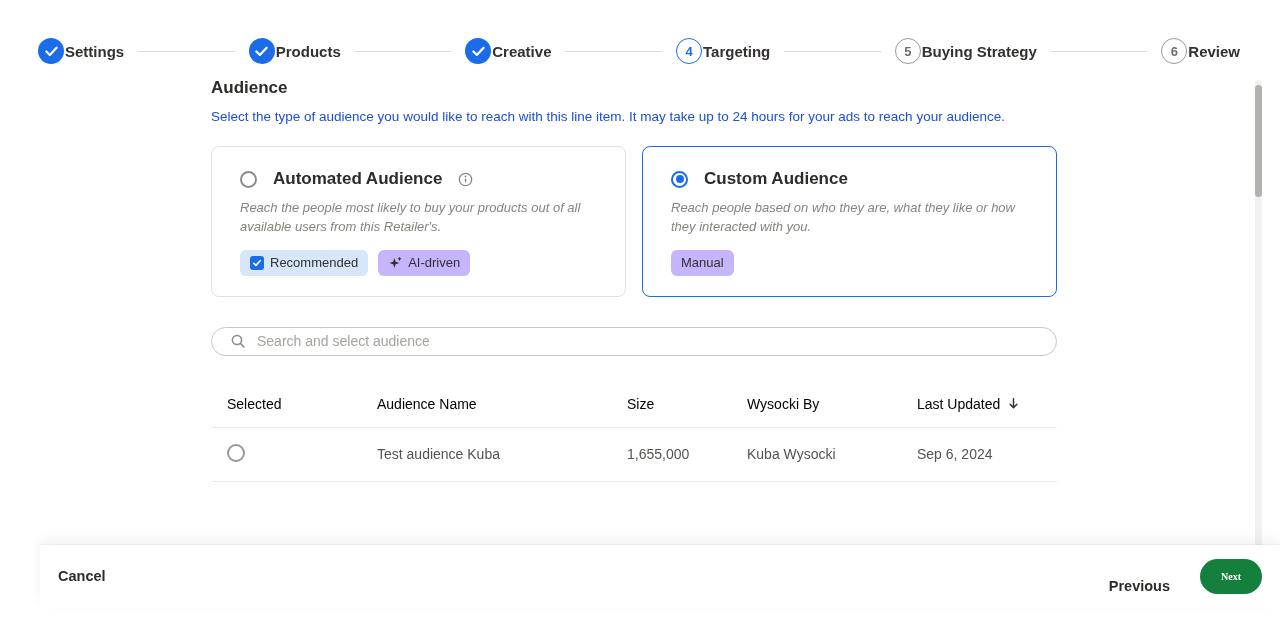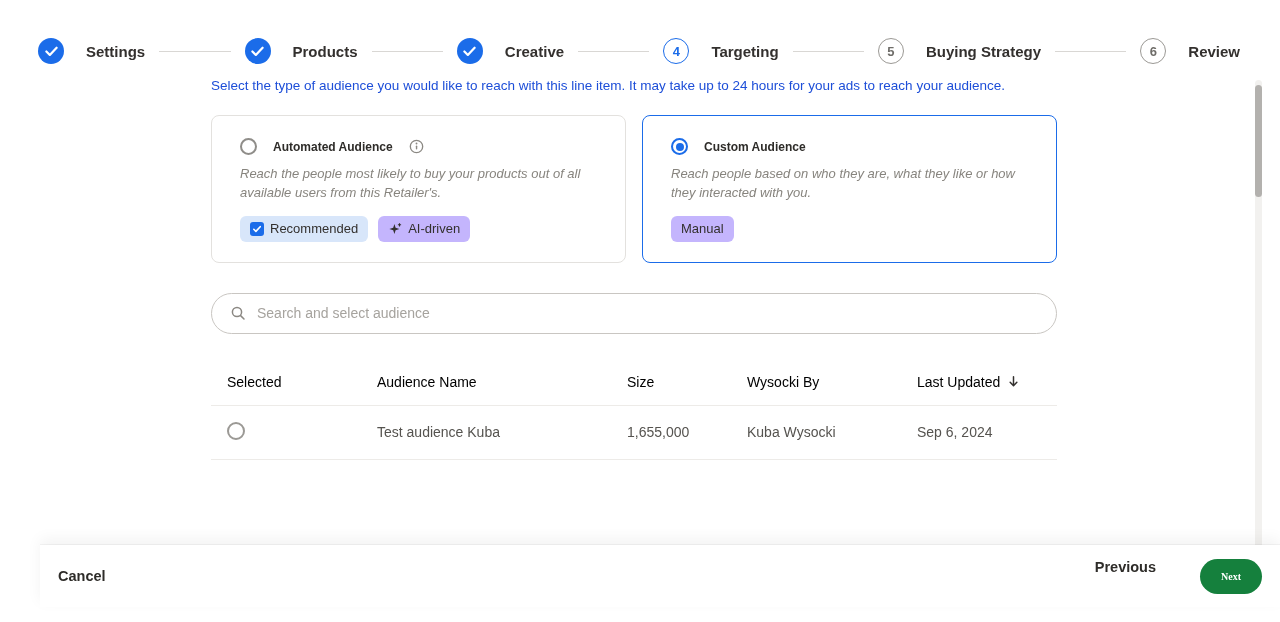--- a/index.html
+++ b/index.html
@@ -11,21 +11,21 @@
     overflow: hidden;
     position: relative;
   }
 
   
   .stepper {
     display: flex;
     align-items: center;
     padding: 38px 40px 14px 38px;
   }
-  .step { display: flex; align-items: center; gap: 22px; flex: none; }
+  .step { display: flex; align-items: center; gap: 1px; flex: none; }
   .step-circle {
     width: 26px; height: 26px; border-radius: 50%;
     display: flex; align-items: center; justify-content: center;
     font-size: 13px; font-weight: 700; flex: none;
   }
   .step-circle.done { background: #1b6ce9; }
   .step-circle.current { border: 1.5px solid #1b6ce9; color: #1b6ce9; background: #fff; }
   .step-circle.todo { border: 1.5px solid #9b9995; color: #6f6d69; background: #fff; }
   .step-label { font-size: 15px; font-weight: 600; color: #33302e; white-space: nowrap; }
   .connector { flex: 1 1 auto; height: 1px; background: #d9d7d4; margin: 0 14px; }
@@ -39,21 +39,21 @@
   .card {
     flex: 1 1 0;
     border: 1px solid #e3e1de;
     border-radius: 8px;
     padding: 22px 24px 20px 28px;
     background: #fff;
     cursor: pointer;
   }
   .card.selected { border: 1.5px solid #1b6ce9; }
   .card-head { display: flex; align-items: center; gap: 16px; margin-bottom: 10px; }
-  .card-title { font-size: 12px; font-weight: 700; color: #2e2c29; text-align: center; }
+  .card-title { font-size: 17px; font-weight: 700; color: #2e2c29; text-align: center; }
   .card-desc { font-size: 13px; color: #87847e; line-height: 1.45; margin-bottom: 13px; max-width: 360px; font-style: italic; }
   .badges { display: flex; gap: 10px; }
   .badge {
     display: inline-flex; align-items: center; gap: 6px;
     height: 26px; padding: 0 10px; border-radius: 6px;
     font-size: 13px; color: #33302e; background: #c4b5fd;
   }
   .badge.blue { background: #d8e6fa; }
 
   .radio {
@@ -64,21 +64,21 @@
   .radio.checked { border-color: #1b6ce9; }
   .radio.checked::after {
     content: ""; position: absolute; inset: 2.5px;
     border-radius: 50%; background: #1b6ce9;
   }
 
   
   .search {
     display: flex; align-items: center; gap: 11px;
     border: 1px solid #c9c6c2; border-radius: 22px;
-    height: 41px; padding: 0 18px; margin: 30px 0 25px 0; background: #fff;
+    height: 29px; padding: 0 18px; margin: 30px 0 25px 0; background: #fff;
   }
   .search input {
     border: none; outline: none; flex: 1; font-size: 14px;
     color: #33302e; background: transparent;
     font-family: "Liberation Sans", sans-serif;
   }
   .search input::placeholder { color: #a6a39e; }
 
   
   .t-head, .t-row {
@@ -96,21 +96,21 @@
   .footer {
     position: absolute; left: 0; right: 0; bottom: 15px; height: 62px;
     background: #fff; display: flex; align-items: center; padding: 0 18px;
     box-shadow: 0 -1px 0 rgba(0,0,0,0.04), 0 -6px 14px rgba(0,0,0,0.05);
     margin-left: 40px;
   }
   .text-btn {
     background: none; border: none; font-family: "Liberation Sans", sans-serif;
     font-size: 14.5px; font-weight: 600; color: #2e2c29; cursor: pointer;
   }
-  .footer-right { margin-left: auto; display: flex; align-items: flex-start; gap: 44px; }
+  .footer-right { margin-left: auto; display: flex; align-items: flex-end; gap: 30px; }
   .next-btn {
     background: #15803d; color: #fff; border: none; border-radius: 22px;
     padding: 12px 21px; font-size: 10px; font-weight: 700; cursor: pointer;
     font-family: Liberation Serif, serif;
   }
 
   
   .scroll-track {
     position: absolute; right: 18px; top: 80px; width: 7px; height: 480px;
     background: #f2f1ef; border-radius: 4px;
@@ -166,20 +166,21 @@
   </div>
   <div class="connector"></div>
 
   <div class="step">
     <span class="step-circle todo">6</span>
     <span class="step-label">Review</span>
   </div>
 </header>
 
 <main class="content">
+  <h2 class="page-title">Audience</h2>
   <p class="subtitle">Select the type of audience you would like to reach with this line item. It may take up to 24 hours for your ads to reach your audience.</p>
 
   <div class="cards">
 
     <div class="card">
       <div class="card-head">
         <span class="radio"></span>
         <span class="card-title">Automated Audience</span>
         <span style="display:inline-flex;">
           <svg width="15" height="15" viewBox="0 0 16 16">

